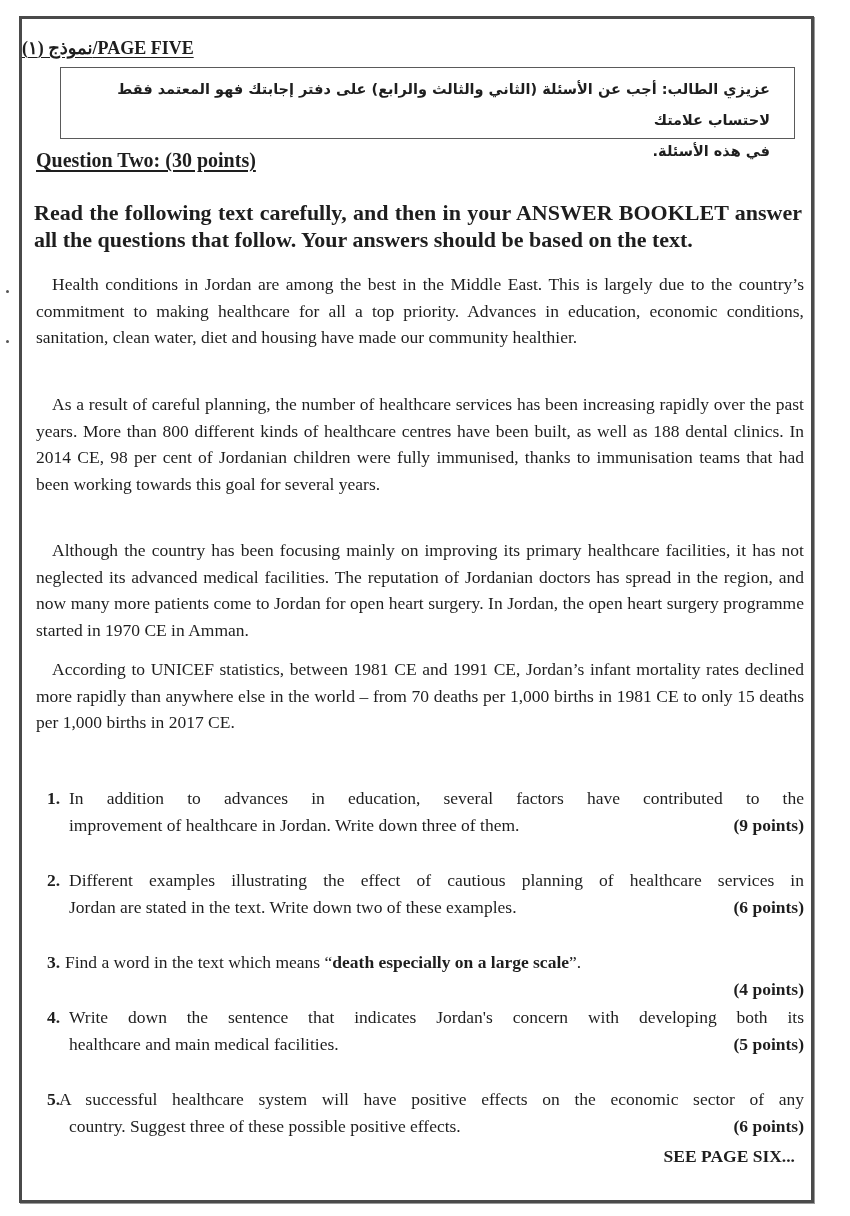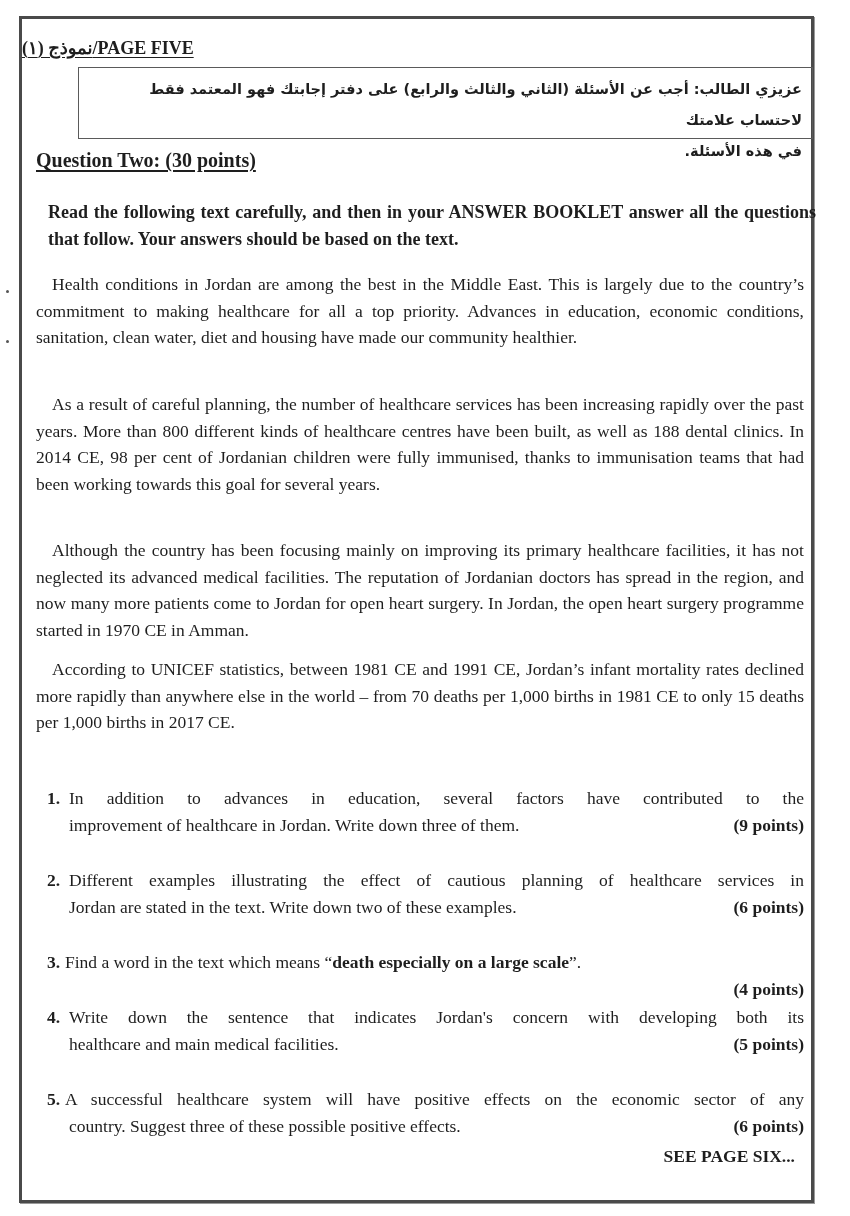--- a/index.html
+++ b/index.html
@@ -30,49 +30,49 @@
       left: 0;
       right: 0;
       top: 18px;
       font-weight: bold;
       font-size: 18px;
       text-decoration: underline;
       text-underline-offset: 3px;
     }
     .arabic-box {
       position: absolute;
-      left: 56px;
+      left: 38px;
       top: 48px;
       width: 735px;
       height: 72px;
       border: 1.5px solid #5a5a5a;
       box-sizing: border-box;
       direction: rtl;
       text-align: right;
-      padding: 6px 10px 0 10px;
+      padding: 6px 24px 0 10px;
       font-family: "DejaVu Sans", sans-serif;
       font-weight: bold;
       font-size: 14.5px;
       line-height: 31px;
     }
     .question-title {
       position: absolute;
       left: 14px;
       top: 130px;
       font-size: 20px;
       font-weight: bold;
       text-decoration: underline;
       text-underline-offset: 3px;
     }
     .instructions {
       position: absolute;
-      left: 26px;
+      left: 12px;
       top: 180px;
       width: 768px;
-      font-size: 18px;
+      font-size: 22px;
       font-weight: bold;
       line-height: 27px;
       text-align: justify;
     }
     .passage {
       position: absolute;
       left: 14px;
       width: 768px;
       font-size: 17.5px;
       line-height: 26.5px;
@@ -187,21 +187,21 @@
     <span class="q-num">4.</span>
     <span class="q-text" style="text-align-last: justify; font-family: Liberation Serif, serif;">Write down the sentence that indicates Jordan's concern with developing both its</span>
     <div class="q-last-line">
       <span>healthcare and main medical facilities.</span>
       <span class="q-points">(5 points)</span>
     </div>
   </div>
 
   <div class="q-item" style="top:1067px;">
     <span class="q-num">5.</span>
-    <span class="q-text" style="text-align-last: justify; margin-left:18px;">A successful healthcare system will have positive effects on the economic sector of any</span>
+    <span class="q-text" style="text-align-last: justify; margin-left:12px;">A successful healthcare system will have positive effects on the economic sector of any</span>
     <div class="q-last-line">
       <span>country. Suggest three of these possible positive effects.</span>
       <span class="q-points">(6 points)</span>
     </div>
   </div>
 
   <div class="see-page" style="top:1127px;">SEE PAGE SIX...</div>
 
 </div>
 

